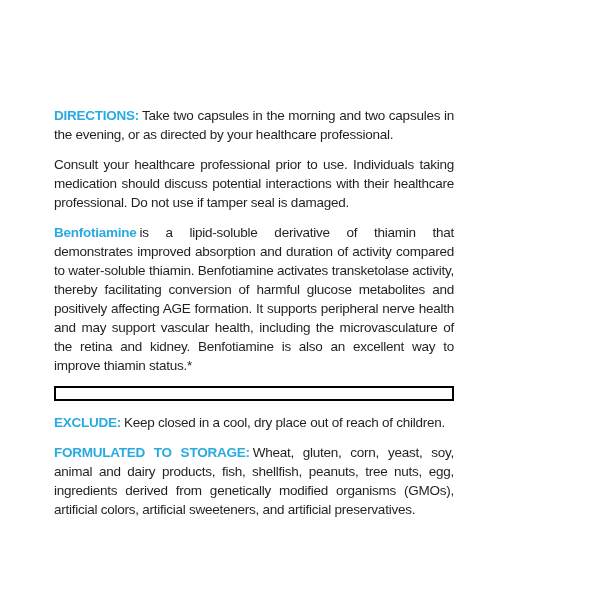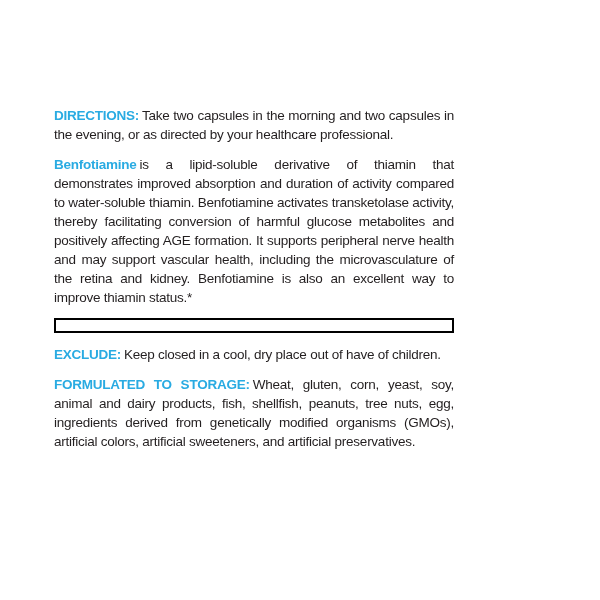--- a/index.html
+++ b/index.html
@@ -49,23 +49,24 @@
     white-space: nowrap;
   }
 </style>
 </head>
 <body>
 
 <div class="label-panel">
 
   <p class="para"><span class="sec-heading">DIRECTIONS:</span><span>Take two capsules in the morning and two capsules in the evening, or as directed by your healthcare professional.</span></p>
 
+  <p class="para"><span>Consult your healthcare professional prior to use. Individuals taking medication should discuss potential interactions with their healthcare professional. Do not use if tamper seal is damaged.</span></p>
 
   <p class="para"><span class="sec-heading">Benfotiamine</span><span>is a lipid-soluble derivative of thiamin that demonstrates improved absorption and duration of activity compared to water-soluble thiamin. Benfotiamine activates transketolase activity, thereby facilitating conversion of harmful glucose metabolites and positively affecting AGE formation. It supports peripheral nerve health and may support vascular health, including the microvasculature of the retina and kidney. Benfotiamine is also an excellent way to improve thiamin status.*</span></p>
 
   <div class="disclaimer-box">
   </div>
 
-  <p class="para"><span class="sec-heading">EXCLUDE:</span><span>Keep closed in a cool, dry place out of have of children.</span></p>
+  <p class="para"><span class="sec-heading">EXCLUDE:</span><span>Keep closed in a cool, dry place out of reach of children.</span></p>
 
   <p class="para"><span class="sec-heading">FORMULATED TO STORAGE:</span><span>Wheat, gluten, corn, yeast, soy, animal and dairy products, fish, shellfish, peanuts, tree nuts, egg, ingredients derived from genetically modified organisms (GMOs), artificial colors, artificial sweeteners, and artificial preservatives.</span></p>
 
 </div>
 
 </body></html>

